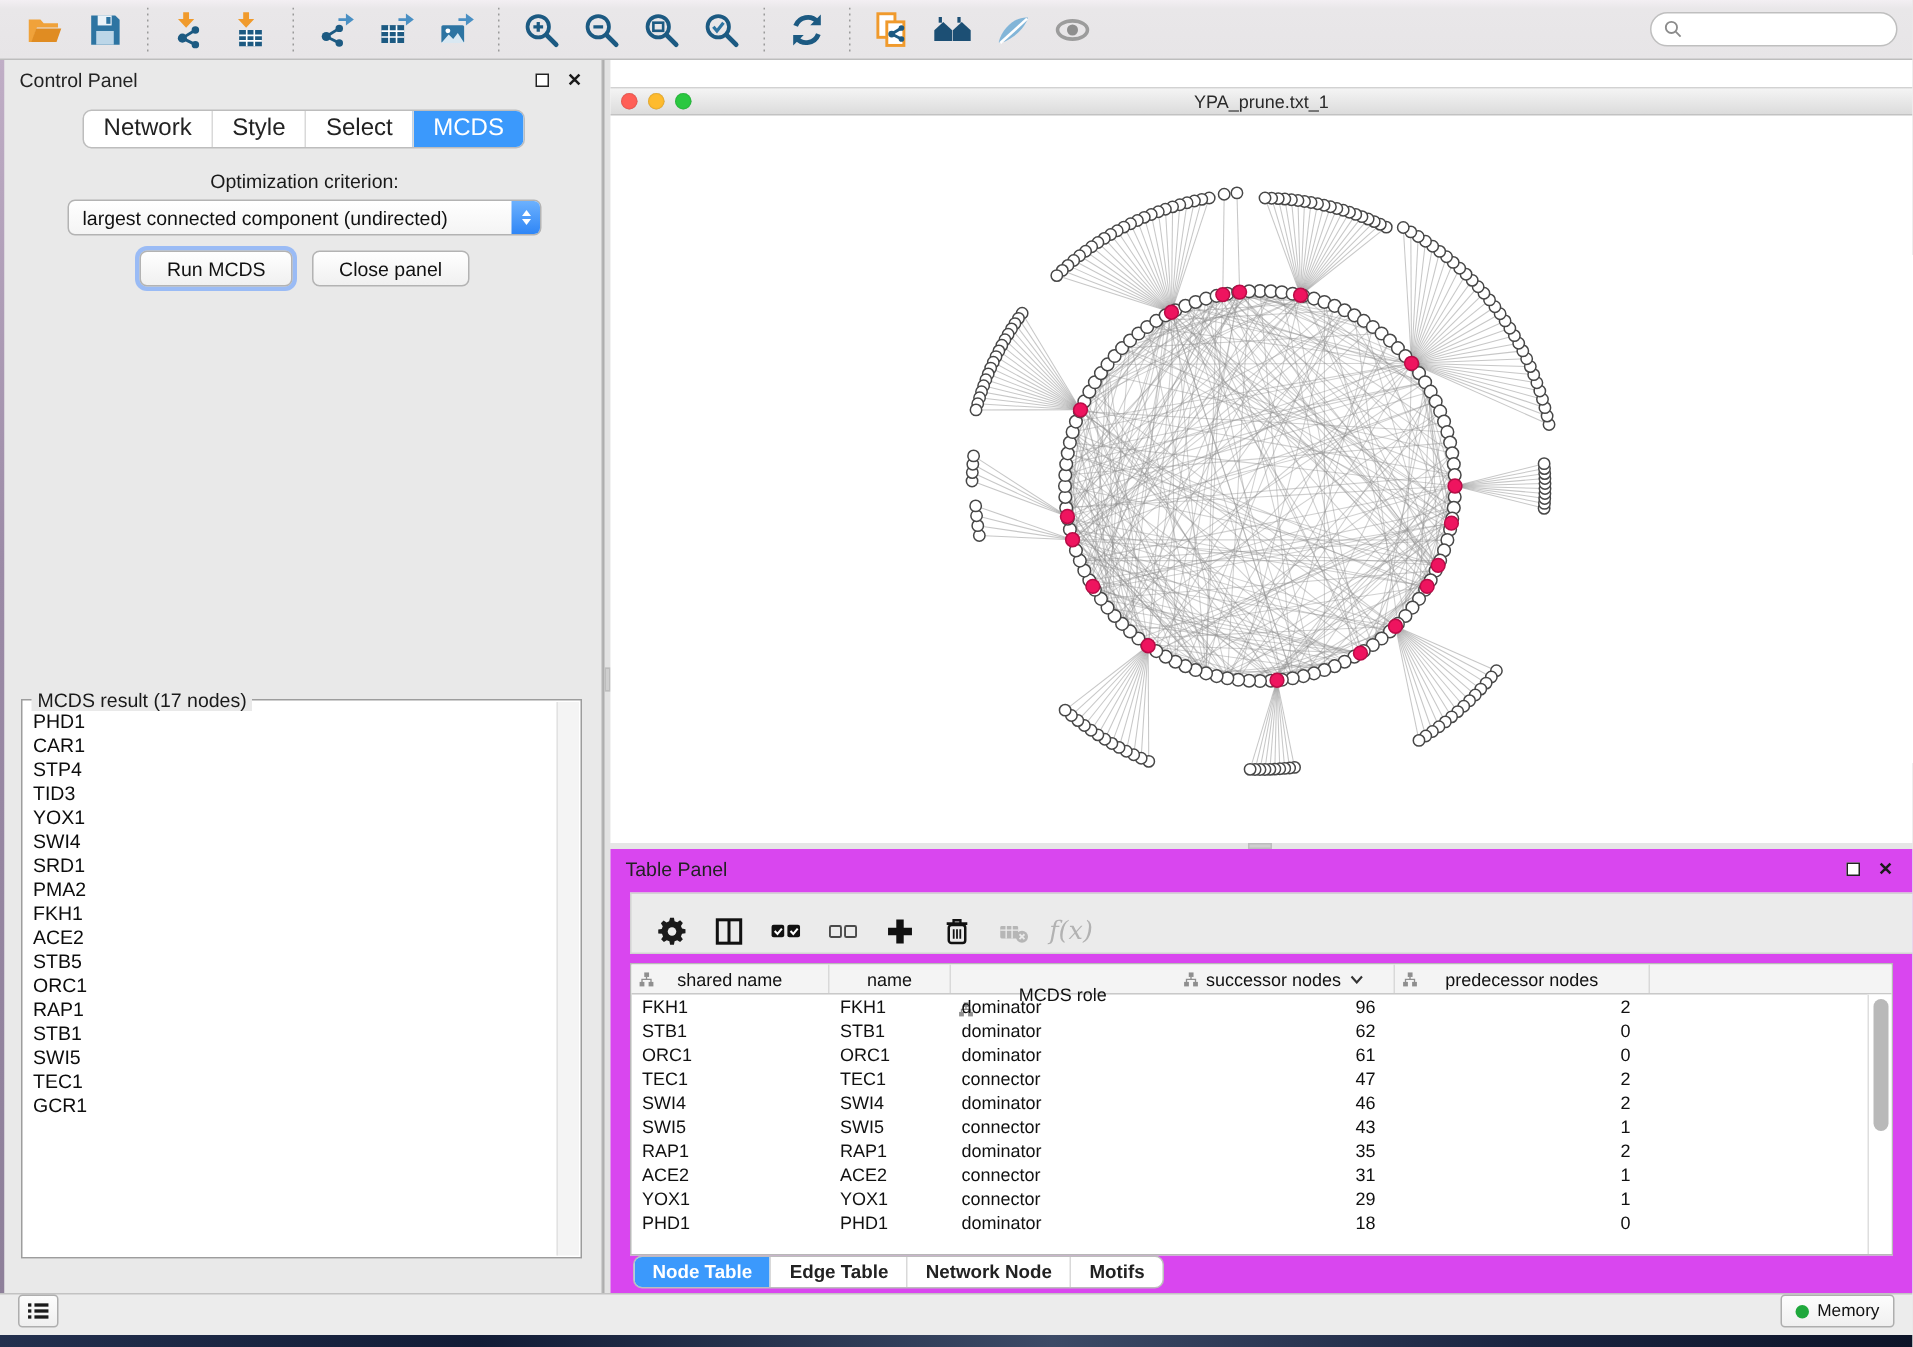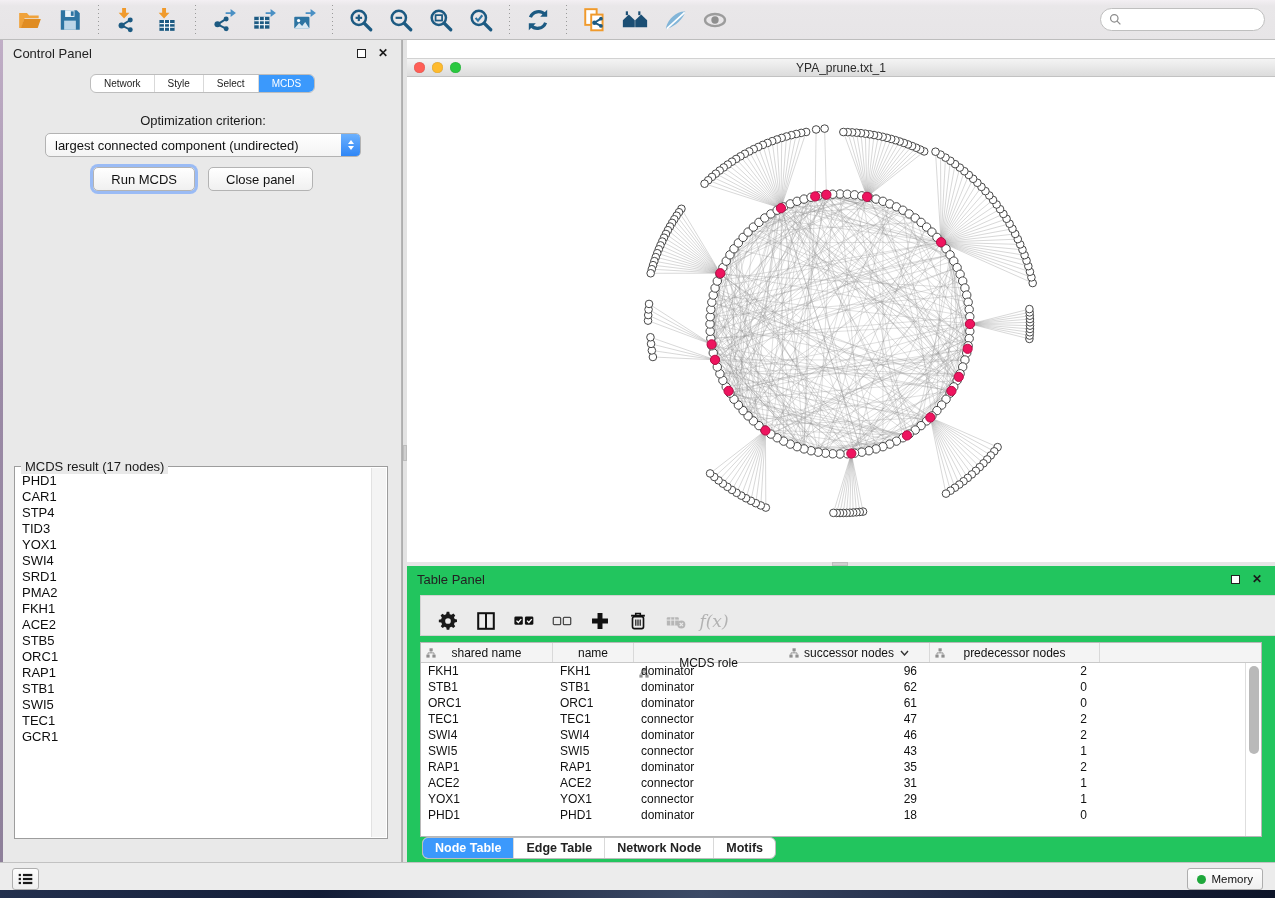--- a/index.html
+++ b/index.html
@@ -32,21 +32,21 @@
     border-right:1px solid #b5b5b5; }
   .panel-head { height:26px; display:flex; align-items:center; padding:0 10px; font-size:13px; color:#222; }
   .panel-head .spacer { flex:1; }
   .mini-btn { width:16px; height:16px; display:flex; align-items:center; justify-content:center;
     background:transparent; border:none; margin-left:6px; cursor:default; }
   .float-glyph { width:9px; height:9px; border:1.5px solid #222; background:#fff; }
   .close-glyph { font-size:12px; font-weight:bold; color:#1a1a1a; line-height:1; }
 
   .seg-tabs { display:inline-flex; background:#fff; border:1px solid #bdbdbd; border-radius:6px;
     overflow:hidden; }
-  .seg-tab { padding:3px 13px; font-size:10px; color:#222; border-left:1px solid #d9d9d9; cursor:default; white-space:nowrap; }
+  .seg-tab { padding:3px 13px; font-size:16px; color:#222; border-left:1px solid #d9d9d9; cursor:default; white-space:nowrap; }
   .seg-tab:first-child { border-left:none; }
   .seg-tab.active { background:#3b99fc; color:#fff; }
   #control-tabs-row { left:0; top:33px; width:399px; text-align:center; }
 
   #mcds-pane { left:8px; top:57px; width:384px; height:760px; }
   #opt-label { top:16px; width:100%; text-align:center; font-size:13px; color:#1a1a1a; }
   #criterion-select { left:34px; top:36px; width:316px; height:24px; background:linear-gradient(#fff,#f4f4f4);
     border:1px solid #b3b3b3; border-radius:5px; display:flex; align-items:center; font-size:13px;text-align:center; }
   #criterion-select .val { padding-left:9px; white-space:nowrap; }
   #criterion-select .stepper { margin-left:auto; width:19px; height:22px; border-radius:0 4px 4px 0;
@@ -79,21 +79,21 @@
   
   #network-panel { left:407px; top:40px; width:868px; height:522px; background:#fff; }
   #network-titlebar { left:0; top:18px; width:868px; height:19px;
     background:linear-gradient(#f4f4f4,#dcdcdc); border-top:1px solid #d2d2d2; border-bottom:1px solid #c2c2c2;
     display:flex; align-items:center; }
   .tl-dot { width:11px; height:11px; border-radius:50%; margin-left:7px; flex:none; box-shadow:inset 0 0 1px rgba(0,0,0,.35); }
   #network-title { position:absolute; width:100%; text-align:center; font-size:12px; color:#2a2a2a; }
   #network-canvas { left:0; top:24px; width:868px; height:497px; }
 
   
-  #table-panel { left:407px; top:566px; width:868px; height:296px; background:#22c55e; }
+  #table-panel { left:407px; top:566px; width:868px; height:296px; background:#d946ef; }
   #table-toolbar { left:13px; top:29px; width:930px; height:41px; background:#ebebeb;
     border:1px solid #d2d2d2; display:flex; align-items:flex-start; padding:8px 8px; }
   .tt-btn { width:38px; height:34px; border:none; background:transparent; display:flex;
     align-items:center; justify-content:center; cursor:default; }
   .tt-btn svg { width:22px; height:22px; }
   .fx-glyph { font-family:"DejaVu Serif", serif; font-style:italic; font-size:17px; color:#b2b2b2; }
 
   #node-table { left:13px; top:76px; width:842px; height:195px; background:#fff; border:1px solid #b8b8b8; }
   #table-header { display:flex; height:20px; background:#f4f4f4; border-bottom:1px solid #c9c9c9; }
   .th { position:relative; display:flex; align-items:center; justify-content:center;
@@ -107,21 +107,21 @@
   .td.left { padding-left:7px; text-align:left; }
   .td.right { padding-right:13px; text-align:right; }
   #table-scroll { position:absolute; top:20px; right:0; bottom:0; width:16px; background:#fff; border-left:1px solid #dedede; }
   #table-scroll .thumb { position:absolute; left:2.5px; top:3px; width:10px; height:88px; background:#b9b9b9; border-radius:6px; }
 
   #table-tabs-row { left:15px; top:271px; width:868px; text-align:left;font-weight:bold; }
   #table-tabs-row .seg-tab { font-size:12.5px; padding:3px 12px; }
 
   
   #status-bar { left:0; top:862px; width:1275px; height:28px; background:#ececec;
-    border-top:1px solid #c2c2c2; display:flex; align-items:flex-end; padding:0 12px; }
+    border-top:1px solid #c2c2c2; display:flex; align-items:flex-start; padding:0 12px; }
   #net-list-button { width:27px; height:22px; background:linear-gradient(#fdfdfd,#efefef);
     border:1px solid #aeaeae; border-radius:3px; display:flex; align-items:center; justify-content:center; cursor:default; }
   #memory-button { margin-left:auto; height:22px; padding:0 9px; background:linear-gradient(#fdfdfd,#f0f0f0);
     border:1px solid #aeaeae; border-radius:3px; display:flex; align-items:center; gap:5px;
     font-size:11.5px; color:#111; cursor:default; }
   #memory-dot { width:9px; height:9px; border-radius:50%; }
 </style>
 </head>
 <body>
 

